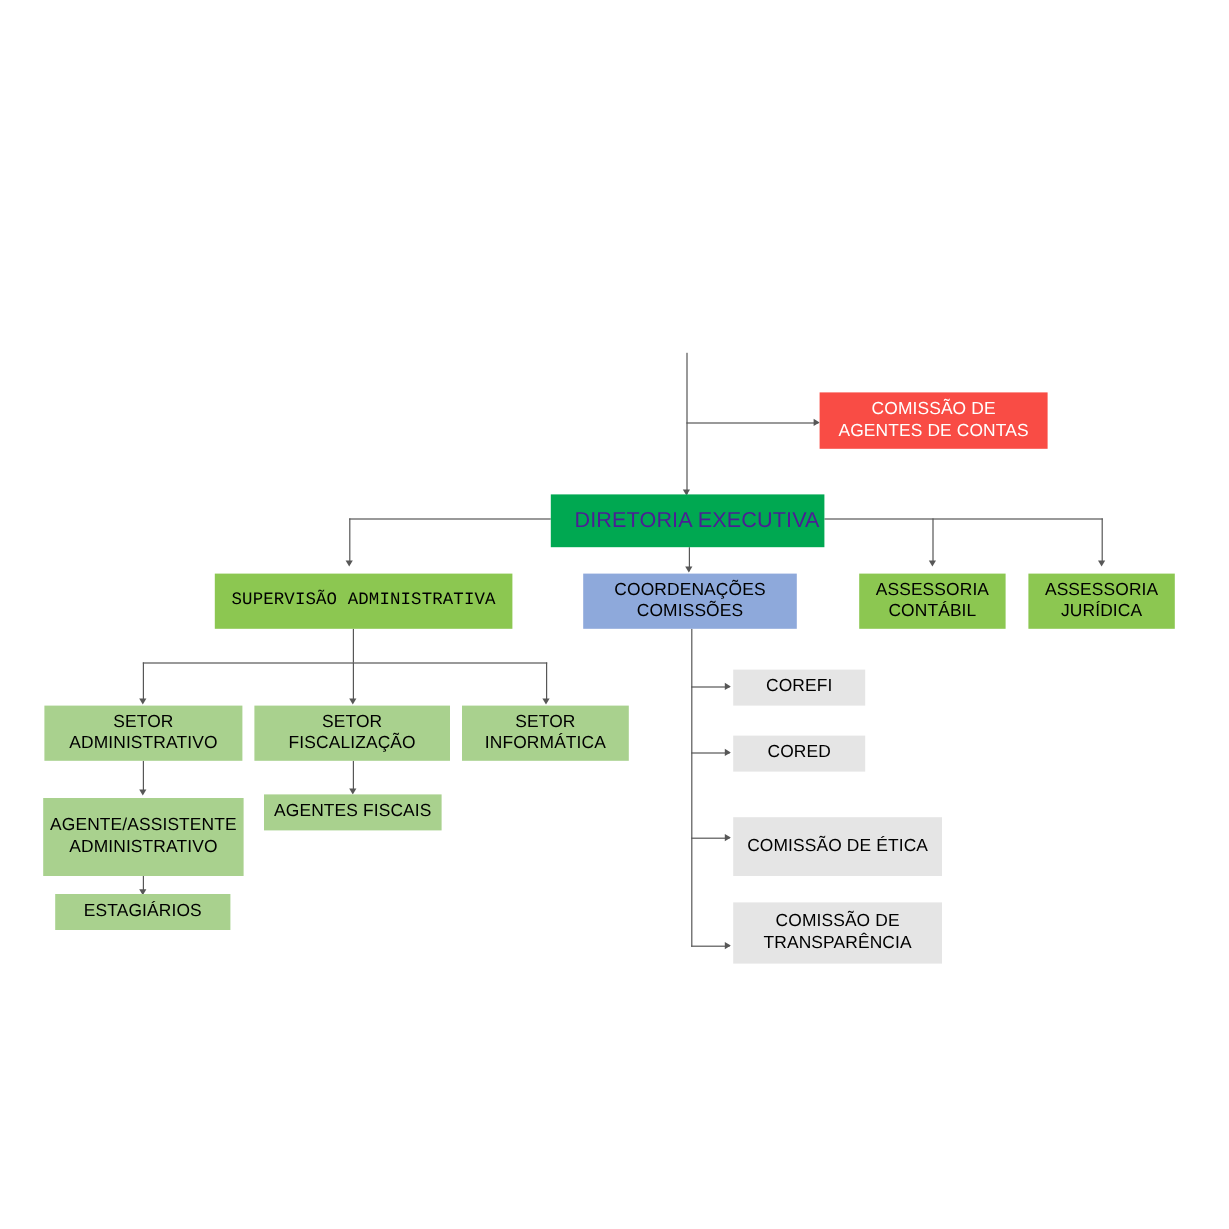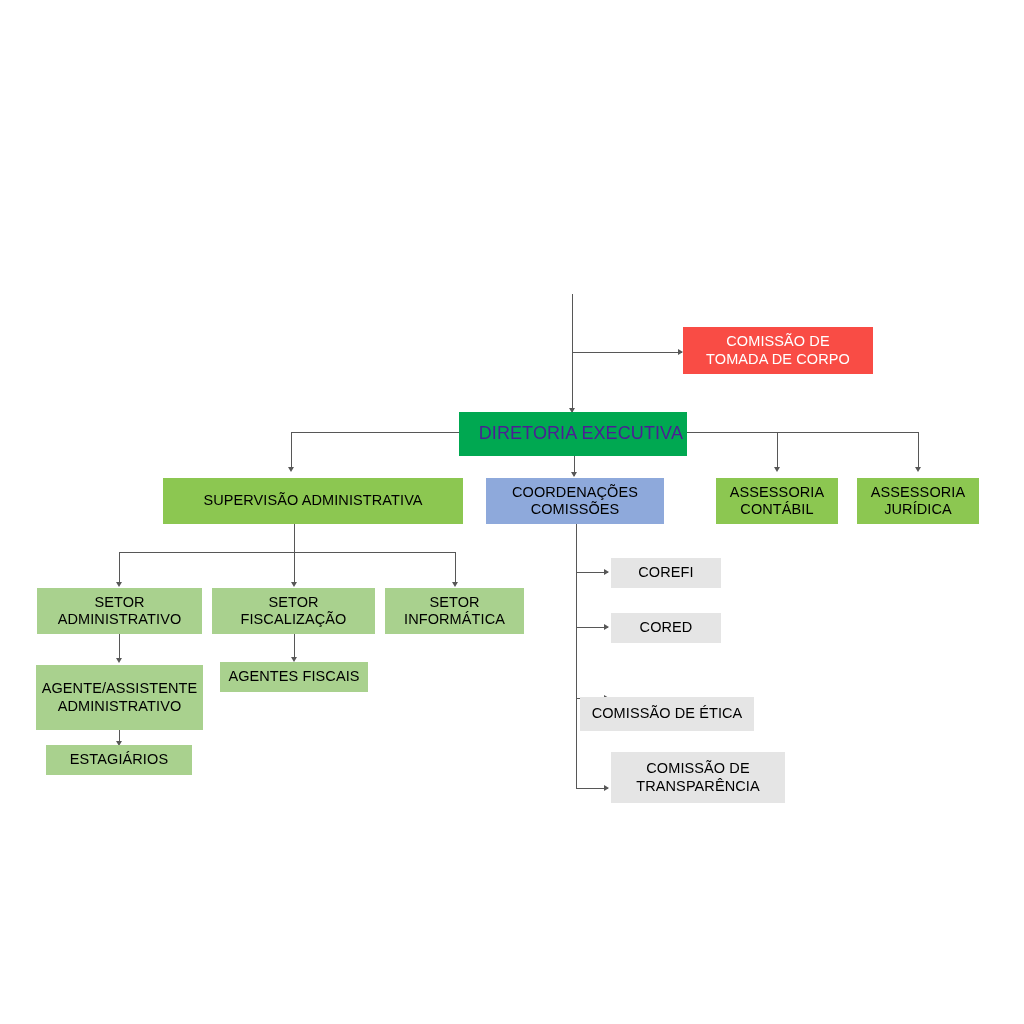--- a/index.html
+++ b/index.html
@@ -161,31 +161,31 @@
   <div class="arrow-right" style="left:604px; top:624.4px;"></div>
   <div class="conn h" style="left:576px; top:698px; width:32px;"></div>
   <div class="arrow-right" style="left:604px; top:695.4px;"></div>
   <div class="conn h" style="left:576px; top:788px; width:32px;"></div>
   <div class="arrow-right" style="left:604px; top:785.4px;"></div>
 
 
   <div class="node n-red" style="left:683px; top:327px; width:190px; height:47px;">
     <div class="lines">
       <span class="l1">COMISSÃO DE</span>
-      <span class="l2">TOMADA DE CORPO</span>
+      <span class="l2">AGENTES DE CONTAS</span>
     </div>
   </div>
 
   <div class="node n-green-dark" style="left:459px; top:412px; width:228px; height:44px;">
     <div class="lines">
       <span class="l1">DIRETORIA EXECUTIVA</span>
     </div>
   </div>
 
-  <div class="node n-green-mid" style="left:163px; top:478px; width:300px; height:46px;">
+  <div class="node n-green-mid" style="left:179px; top:478px; width:248px; height:46px;font-family:Liberation Mono, monospace;">
     <div class="lines">
       <span class="l1">SUPERVISÃO ADMINISTRATIVA</span>
     </div>
   </div>
 
   <div class="node n-blue-mid" style="left:486px; top:478px; width:178px; height:46px;">
     <div class="lines">
       <span class="l1">COORDENAÇÕES</span>
       <span class="l2">COMISSÕES</span>
     </div>
@@ -250,21 +250,21 @@
       <span class="l1">COREFI</span>
     </div>
   </div>
 
   <div class="node n-blue-pale" style="left:611px; top:613px; width:110px; height:30px;">
     <div class="lines">
       <span class="l1">CORED</span>
     </div>
   </div>
 
-  <div class="node n-blue-pale" style="left:580px; top:681px; width:174px; height:34px;margin-top:16px;">
+  <div class="node n-blue-pale" style="left:611px; top:681px; width:174px; height:49px;">
     <div class="lines">
       <span class="l1">COMISSÃO DE ÉTICA</span>
     </div>
   </div>
 
   <div class="node n-blue-pale" style="left:611px; top:752px; width:174px; height:51px;">
     <div class="lines">
       <span class="l1">COMISSÃO DE</span>
       <span class="l2">TRANSPARÊNCIA</span>
     </div>

